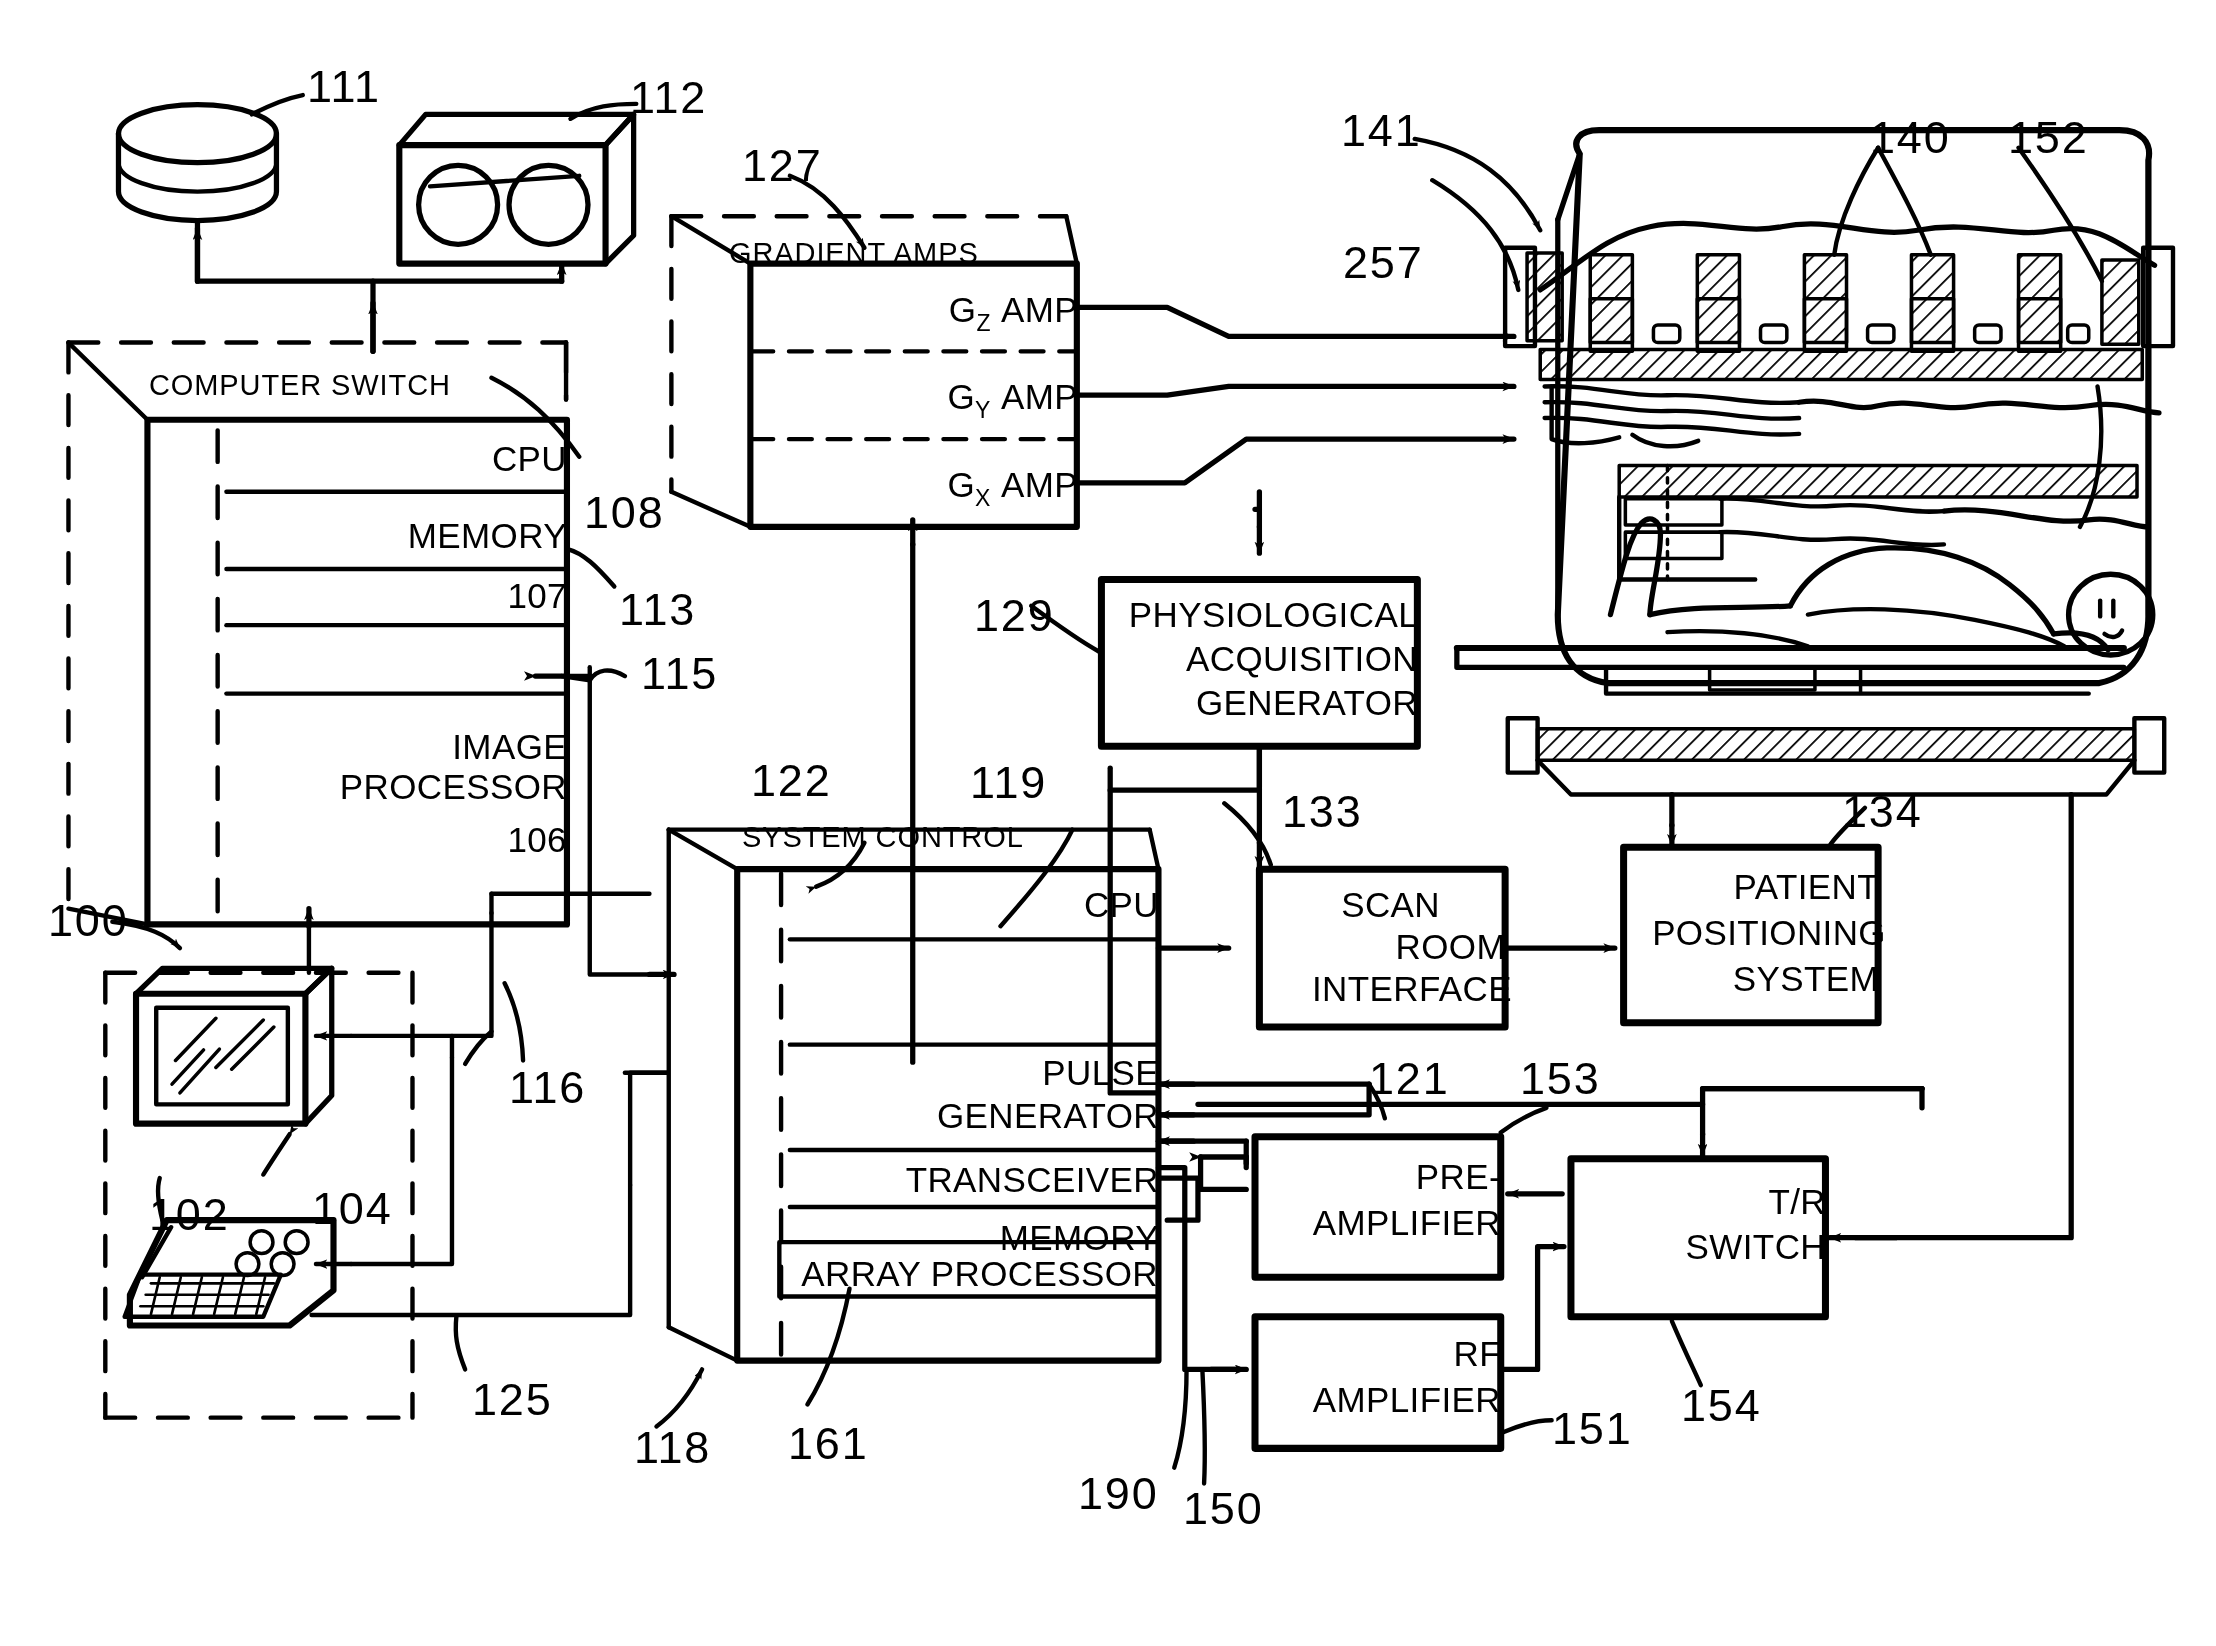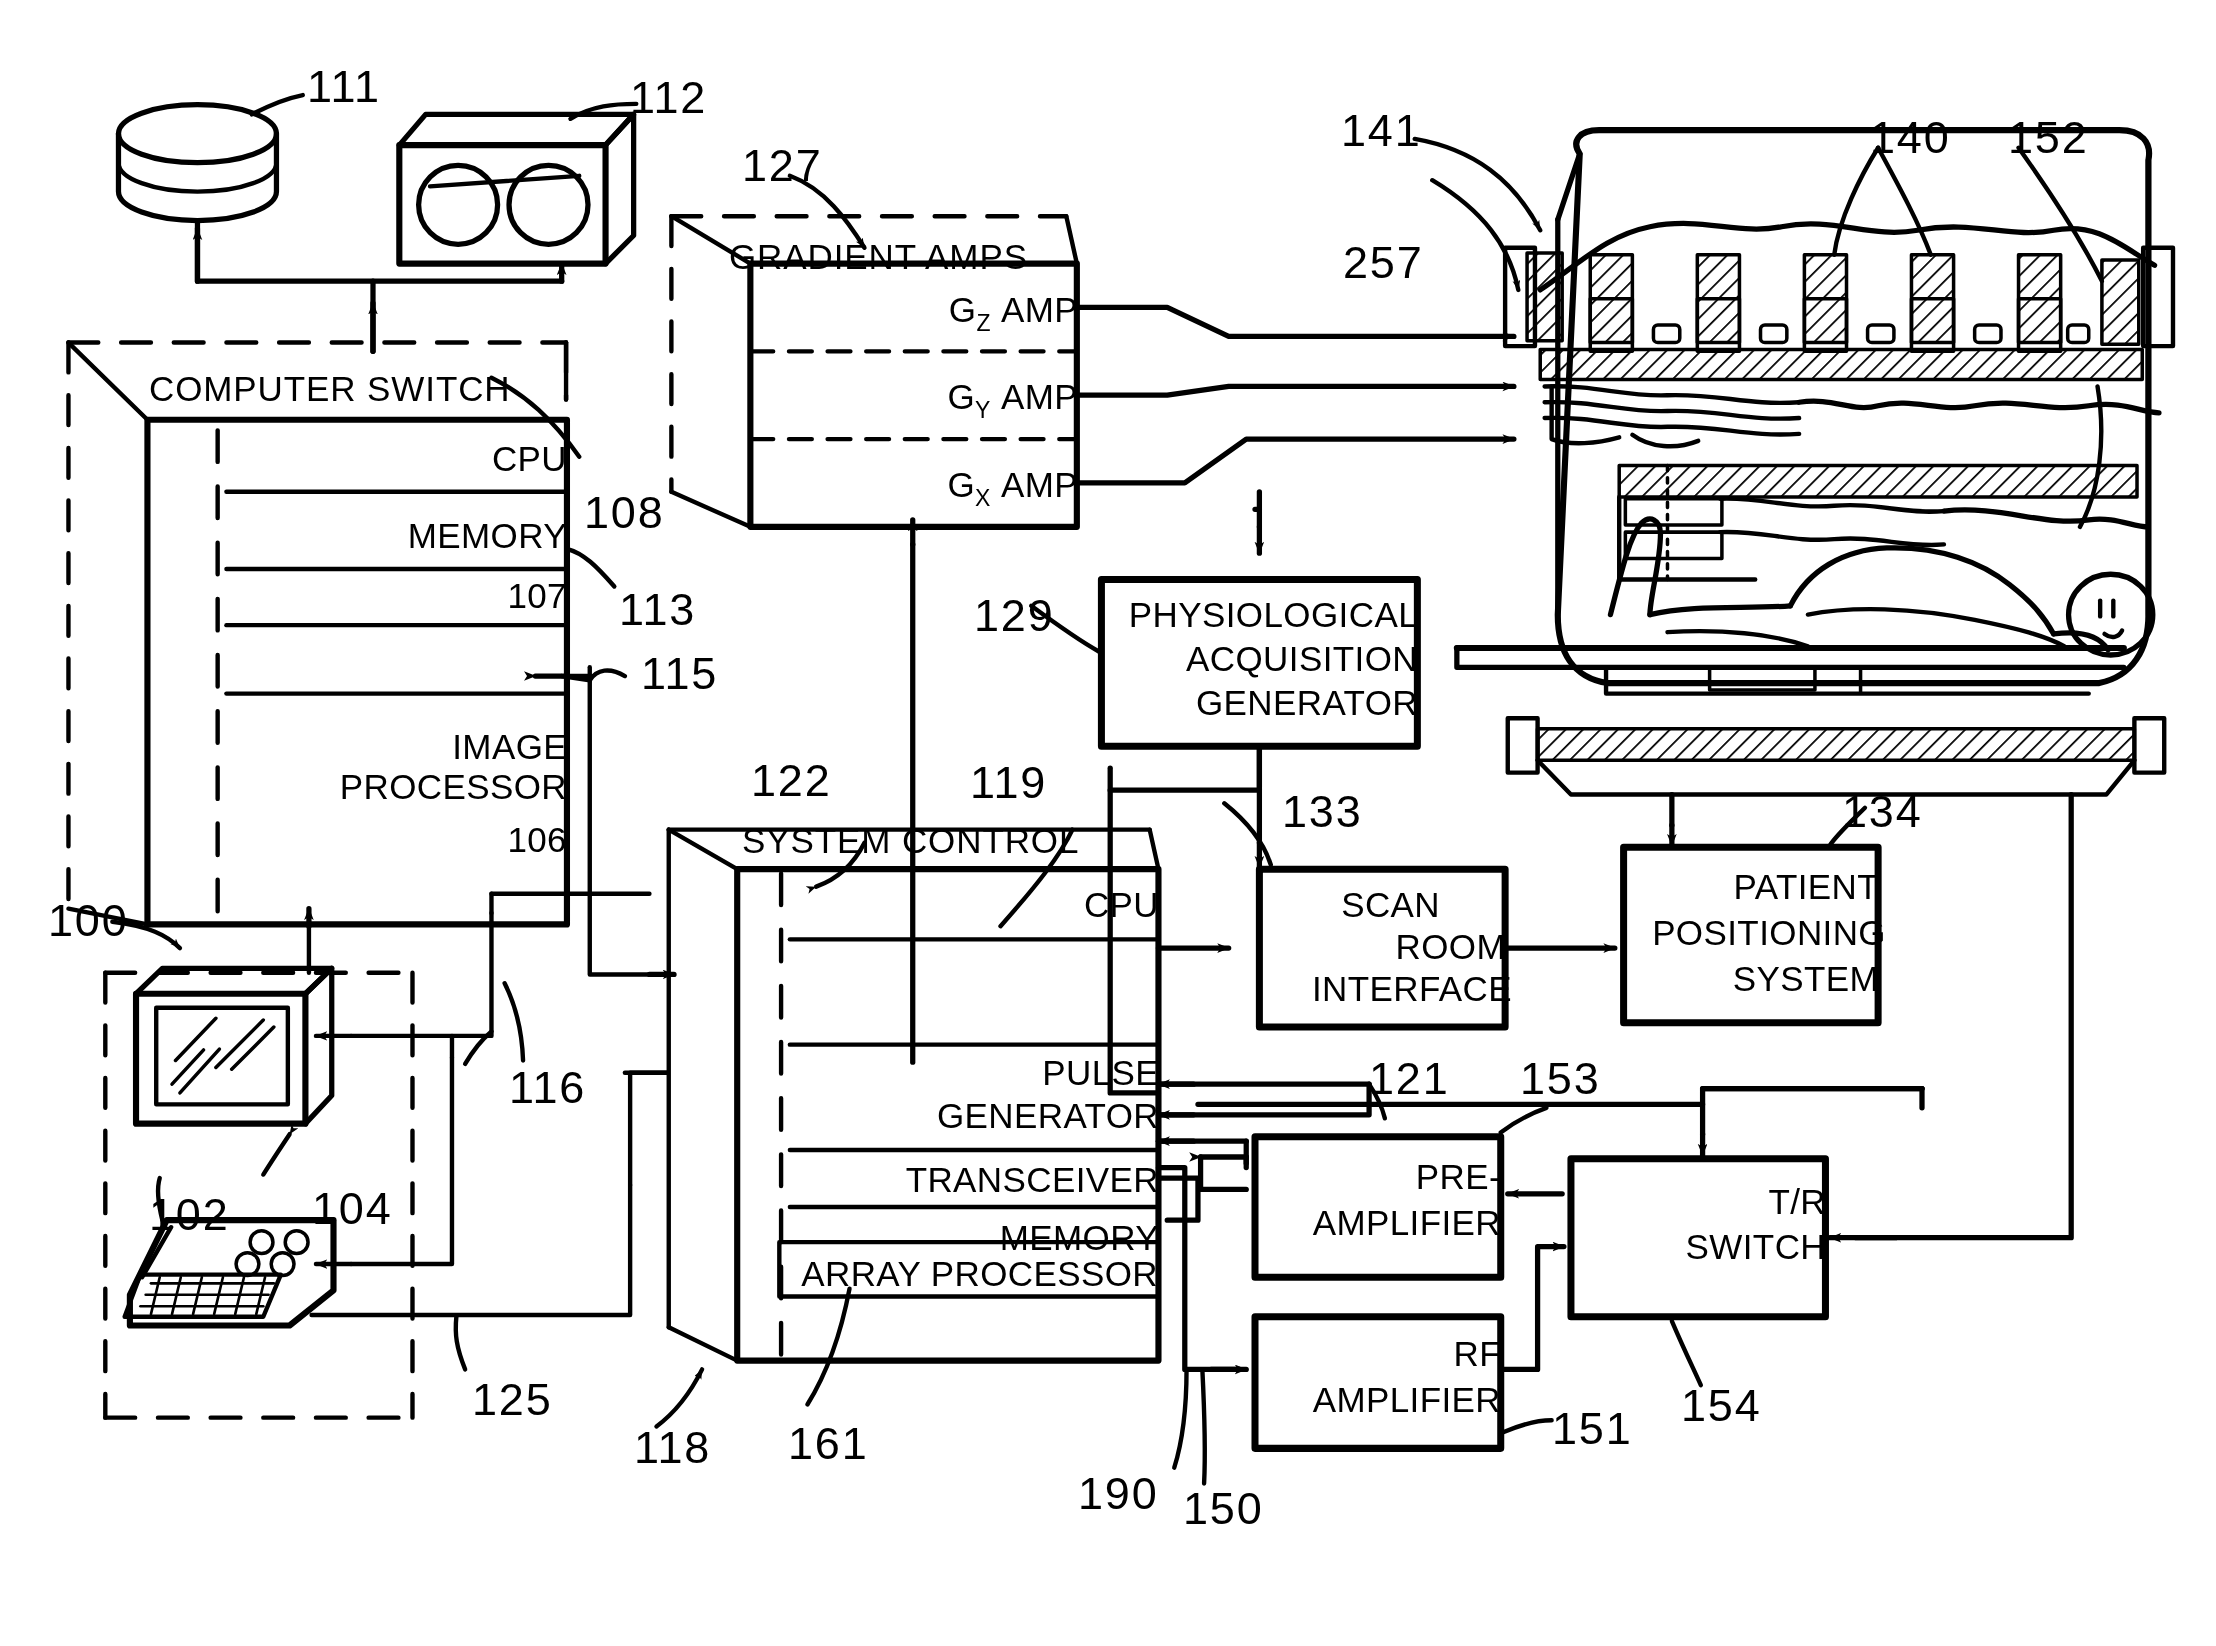--- a/index.html
+++ b/index.html
@@ -3,21 +3,21 @@
 <meta charset="utf-8">
 <style>
   html,body{margin:0;padding:0;background:#fff;}
   body{width:2216px;height:1647px;position:relative;overflow:hidden;
        font-family:"Liberation Sans","DejaVu Sans",sans-serif;color:#000;}
   #fig{position:absolute;left:0;top:0;width:2216px;height:1647px;}
   .lbl{position:absolute;white-space:nowrap;font-family:"Liberation Sans","DejaVu Sans",sans-serif;
        color:#000;letter-spacing:0.4px;}
   .ref{font-size:45px;letter-spacing:1.8px;}
   .boxtxt{font-size:35px;text-align:right;line-height:1.12;}
-  .title{font-size:35px;letter-spacing:0.9px;}
+  .title{font-size:29px;letter-spacing:0.9px;}
   .u{ text-underline-offset:3.5px;}
   .sub{font-size:23px;vertical-align:-8.8px;}
 </style>
 </head>
 <body>
 
 <svg id="fig" viewBox="0 0 2525 1876" xmlns="http://www.w3.org/2000/svg">
   <defs>
     <marker id="ah" markerWidth="16" markerHeight="16" refX="13" refY="5.5" orient="auto" markerUnits="userSpaceOnUse">
       <path d="M0,0 L14,5.5 L0,11 L3.5,5.5 Z" fill="#000"></path>

